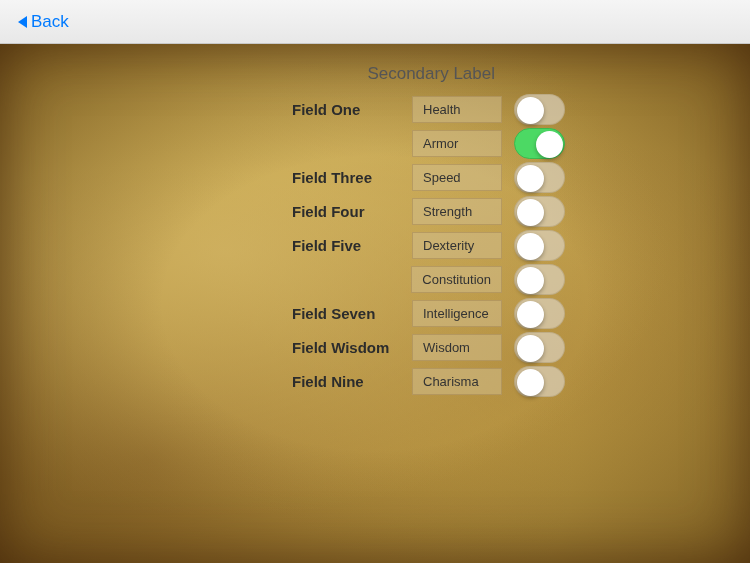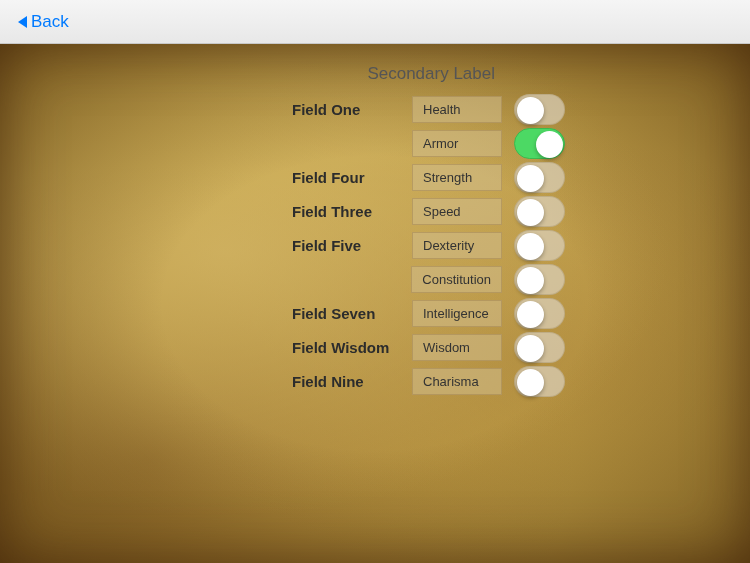--- a/index.html
+++ b/index.html
@@ -195,34 +195,34 @@
             <div class="toggle-thumb"></div>
           </div>
         </div>
         <div class="field-row">
           <span class="secondary-value">Armor</span>
           <div class="toggle-switch on">
             <div class="toggle-thumb"></div>
           </div>
         </div>
         <div class="field-row">
+          <span class="field-label">Field Three</span>
+          <span class="secondary-value">Speed</span>
+          <div class="toggle-switch off">
+            <div class="toggle-thumb"></div>
+          </div>
+        </div>
+        <div class="field-row">
           <span class="field-label">Field Four</span>
           <span class="secondary-value">Strength</span>
           <div class="toggle-switch off">
             <div class="toggle-thumb"></div>
           </div>
         </div>
         <div class="field-row">
-          <span class="field-label">Field Three</span>
-          <span class="secondary-value">Speed</span>
-          <div class="toggle-switch off">
-            <div class="toggle-thumb"></div>
-          </div>
-        </div>
-        <div class="field-row">
           <span class="field-label">Field Five</span>
           <span class="secondary-value">Dexterity</span>
           <div class="toggle-switch off">
             <div class="toggle-thumb"></div>
           </div>
         </div>
         <div class="field-row">
           <span class="secondary-value">Constitution</span>
           <div class="toggle-switch off">
             <div class="toggle-thumb"></div>

